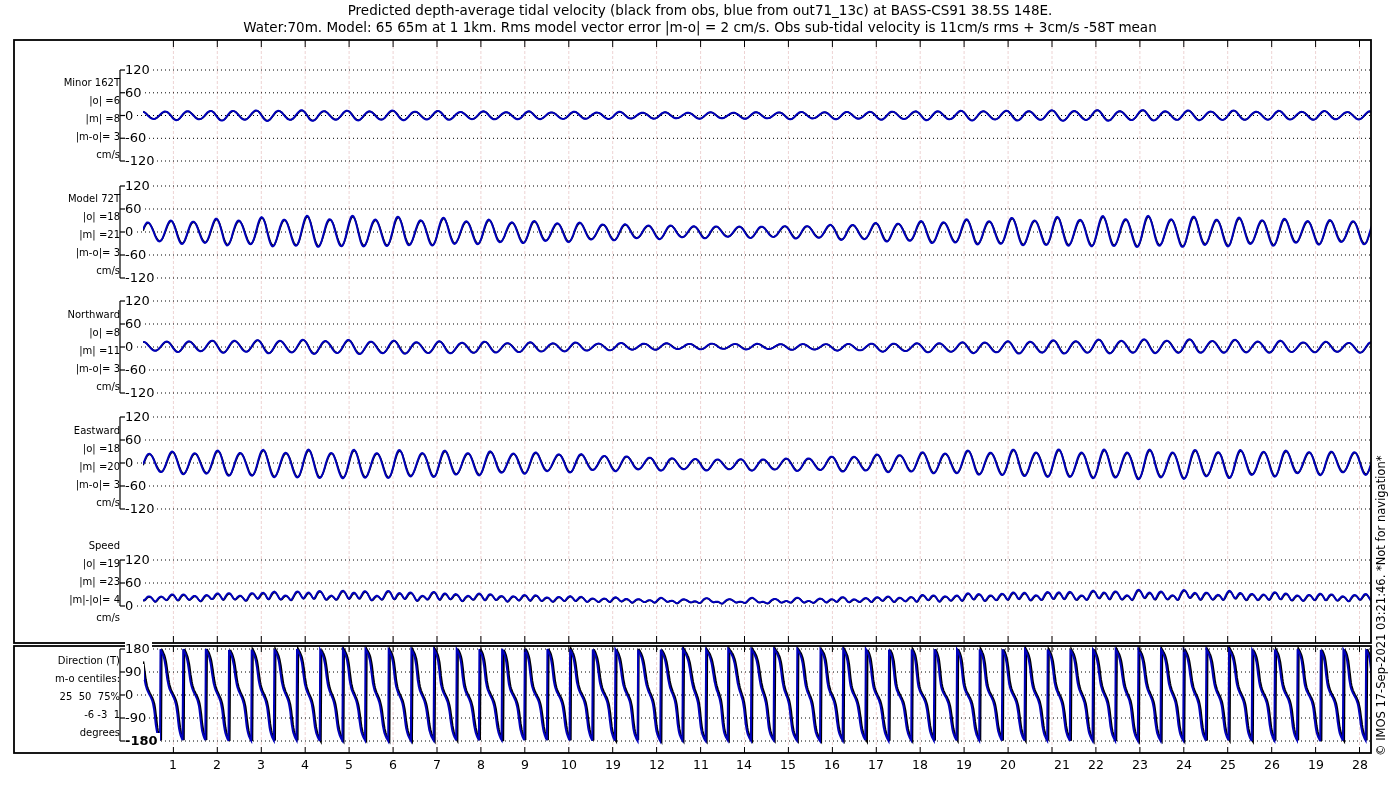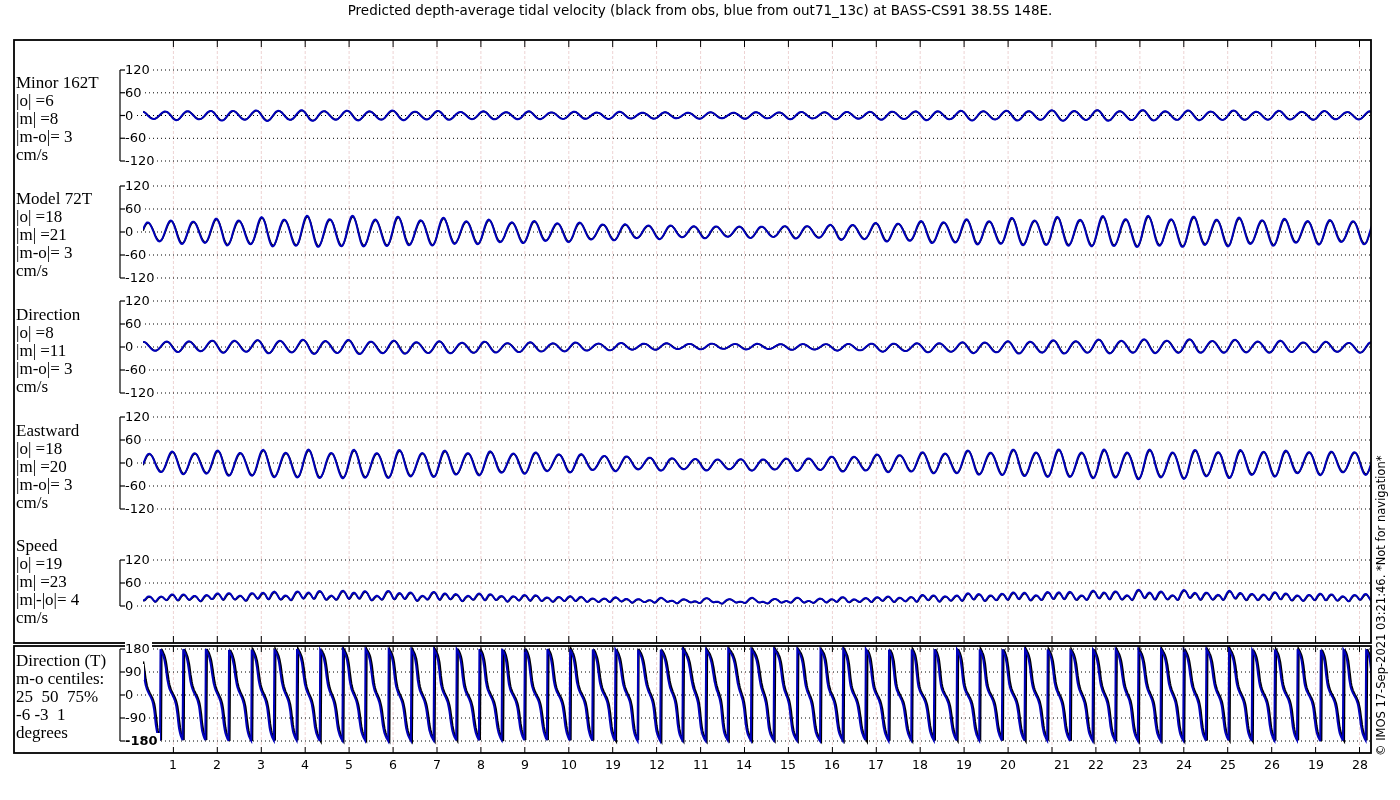--- a/index.html
+++ b/index.html
@@ -1,21 +1,21 @@
 <!DOCTYPE html>
 <html><head>
 <meta charset="utf-8">
 <style>
   html,body{margin:0;padding:0;background:#fff;}
   .fig{position:relative;width:1400px;height:800px;background:#fff;overflow:hidden;
        font-family:"DejaVu Sans", "Liberation Sans", sans-serif;color:#000;}
   svg{position:absolute;left:0;top:0;}
   .title1{position:absolute;top:2px;left:0;width:1400px;text-align:center;font-size:13.5px;}
   .title2{position:absolute;top:19px;left:0;width:1400px;text-align:center;font-size:13.5px;}
-  .plabel{position:absolute;left:16px;width:104px;text-align:left;font-size:17px;line-height:18px;font-family:Liberation Serif, serif;}
+  .plabel{position:absolute;left:16px;width:104px;text-align:right;font-size:10px;line-height:18px;}
   .plabel span{display:block;white-space:pre;}
   .ytick{position:absolute;left:125px;font-size:13px;line-height:16px;background:#fff;padding-right:2px;}
   .xtick{position:absolute;top:757px;width:36px;margin-left:-18px;text-align:center;font-size:12.5px;}
   .xlabel{position:absolute;top:770px;left:0;width:1400px;text-align:center;font-size:15px;}
   .watermark{position:absolute;left:1374px;top:756px;transform-origin:0 0;
              transform:rotate(-90deg);font-size:11.5px;white-space:nowrap;}
 </style>
 </head>
 <body>
 
@@ -265,37 +265,38 @@
       <line x1="1315.6" y1="747" x2="1315.6" y2="753" stroke="#000000" stroke-width="1"></line>
       <line x1="1359.5" y1="40" x2="1359.5" y2="47" stroke="#000000" stroke-width="1"></line>
       <line x1="1359.5" y1="636" x2="1359.5" y2="643" stroke="#000000" stroke-width="1"></line>
       <line x1="1359.5" y1="646" x2="1359.5" y2="652" stroke="#000000" stroke-width="1"></line>
       <line x1="1359.5" y1="747" x2="1359.5" y2="753" stroke="#000000" stroke-width="1"></line>
       <rect x="14" y="40" width="1357" height="603" fill="none" stroke="#000000" stroke-width="1.8"></rect>
       <rect x="14" y="646" width="1357" height="107" fill="none" stroke="#000000" stroke-width="1.8"></rect>
     </svg>
 
   <div class="title1">Predicted depth-average tidal velocity (black from obs, blue from out71_13c) at BASS-CS91 38.5S 148E.</div>
+  <div class="title2">Water:70m. Model: 65 65m at 1 1km. Rms model vector error |m-o| = 2 cm/s. Obs sub-tidal velocity is 11cm/s rms + 3cm/s -58T mean</div>
 
   <div class="plabel" style="top:74px">
     <span>Minor 162T</span>
     <span>|o| =6</span>
     <span>|m| =8</span>
     <span>|m-o|= 3</span>
     <span>cm/s</span>
   </div>
   <div class="plabel" style="top:190px">
     <span>Model 72T</span>
     <span>|o| =18</span>
     <span>|m| =21</span>
     <span>|m-o|= 3</span>
     <span>cm/s</span>
   </div>
   <div class="plabel" style="top:306px">
-    <span>Direction</span>
+    <span>Northward</span>
     <span>|o| =8</span>
     <span>|m| =11</span>
     <span>|m-o|= 3</span>
     <span>cm/s</span>
   </div>
   <div class="plabel" style="top:422px">
     <span>Eastward</span>
     <span>|o| =18</span>
     <span>|m| =20</span>
     <span>|m-o|= 3</span>

